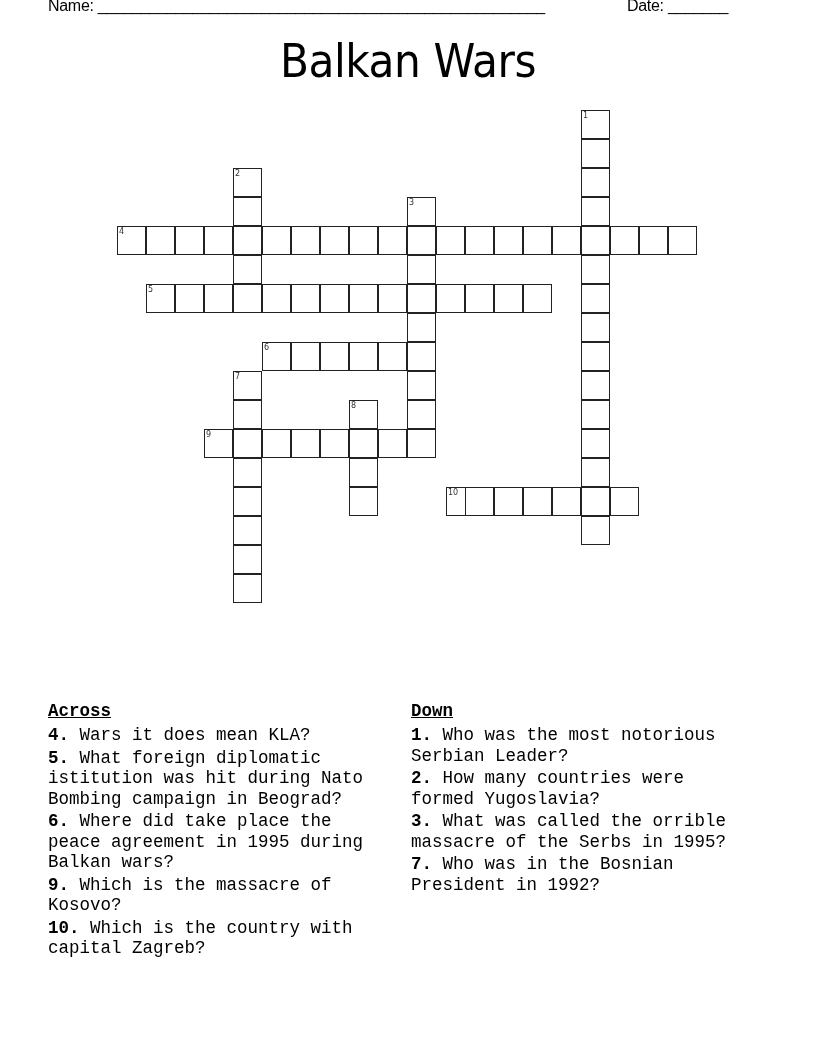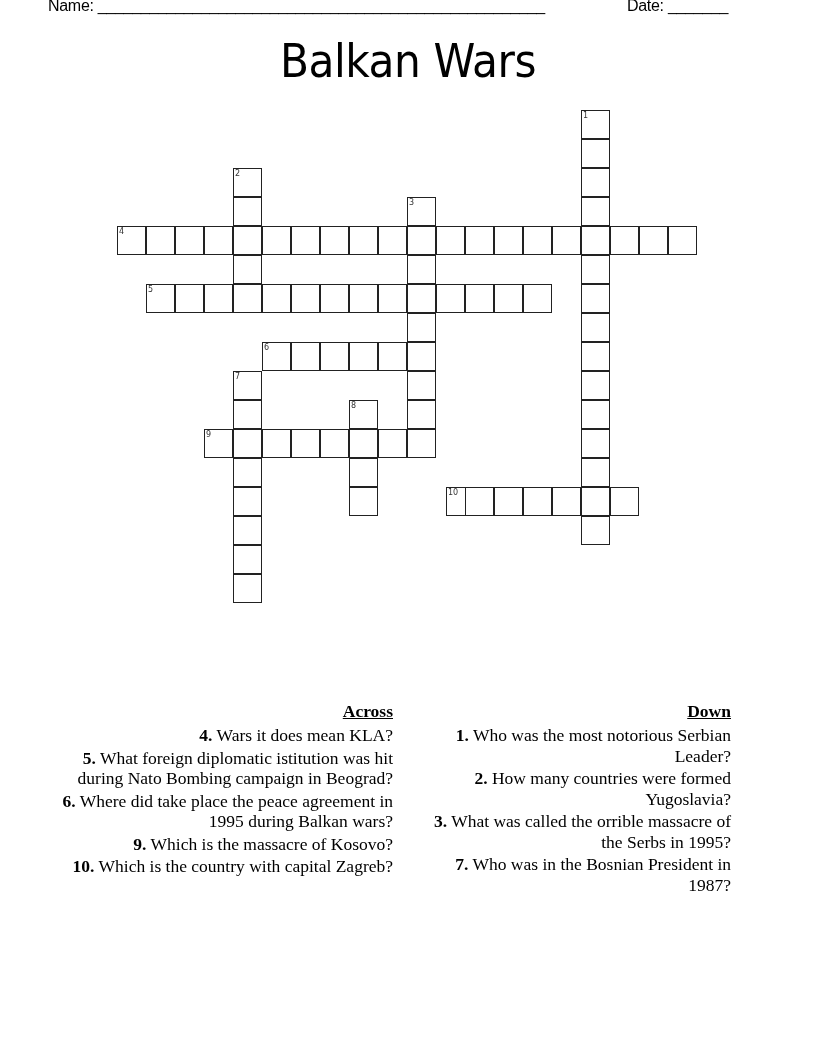--- a/index.html
+++ b/index.html
@@ -9,22 +9,22 @@
   .header .name { position: absolute; left: 0; top: 0; white-space: nowrap; }
   .header .date { position: absolute; left: 579px; top: 0; white-space: nowrap; }
   .title { position: absolute; top: 34px; left: 0; width: 816px; text-align: center;
            font-family: "DejaVu Sans", sans-serif; font-size: 46px; font-weight: normal;
            letter-spacing: -0.5px; transform: scaleX(0.92); }
   .grid { position: absolute; left: 117px; top: 110px; width: 600px; height: 500px; }
   .cell { position: absolute; width: 29px; height: 29px; box-sizing: border-box;
           border: 1.5px solid #222; background: #fff; }
   .cell .num { position: absolute; left: 1px; top: 0px; font-family: "DejaVu Sans", sans-serif;
                font-size: 8px; line-height: 9px; color: #333; }
-  .clues { position: absolute; top: 700px; font-family: Liberation Serif, serif;
-           font-size: 17.5px; line-height: 20.5px; transform-origin: left top; text-align: right; }
+  .clues { position: absolute; top: 700px; font-family: Liberation Mono, monospace;
+           font-size: 17.5px; line-height: 20.5px; transform-origin: left top; }
   .clues.across { left: 48px; width: 345px; }
   .clues.down { left: 411px; width: 320px; }
   .clues h3 { margin: 0 0 3px 0; font-size: 17.5px; font-weight: bold; text-decoration: underline; line-height: 22px; }
   .clue { margin-bottom: 2px; }
   .clue b { font-weight: bold; }
 </style>
 </head>
 <body>
 
 <div class="header">
@@ -150,14 +150,14 @@
   <div class="clue"><b>6.</b> <span>Where did take place the peace agreement in 1995 during Balkan wars?</span></div>
   <div class="clue"><b>9.</b> <span>Which is the massacre of Kosovo?</span></div>
   <div class="clue"><b>10.</b> <span>Which is the country with capital Zagreb?</span></div>
 </div>
 
 <div class="clues down">
   <h3>Down</h3>
   <div class="clue"><b>1.</b> <span>Who was the most notorious Serbian Leader?</span></div>
   <div class="clue"><b>2.</b> <span>How many countries were formed Yugoslavia?</span></div>
   <div class="clue"><b>3.</b> <span>What was called the orrible massacre of the Serbs in 1995?</span></div>
-  <div class="clue"><b>7.</b> <span>Who was in the Bosnian President in 1987?</span></div>
+  <div class="clue"><b>7.</b> <span>Who was in the Bosnian President in 1992?</span></div>
 </div>
 
 </body></html>

